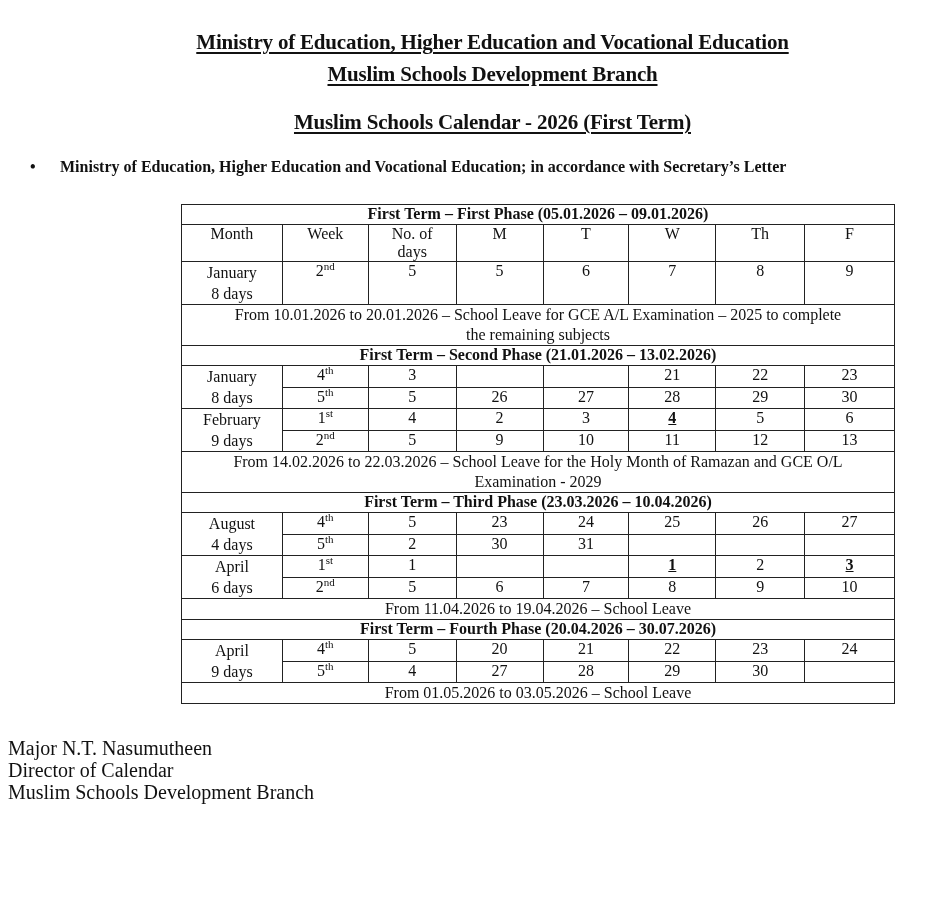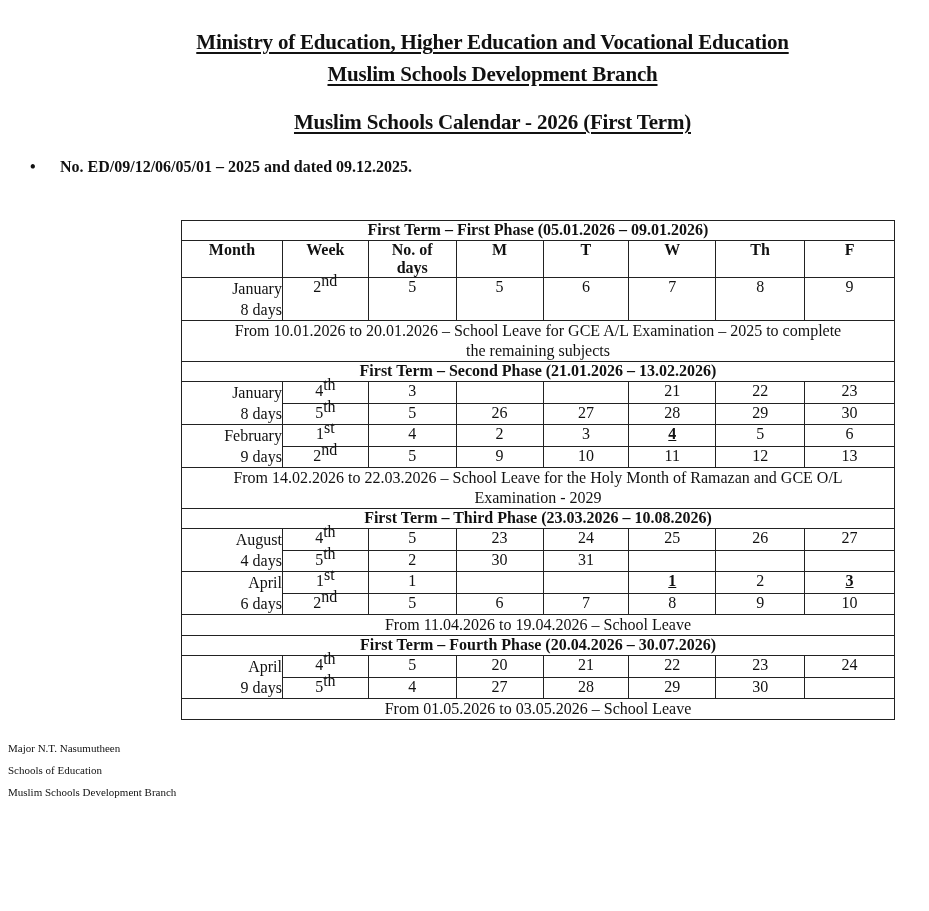--- a/index.html
+++ b/index.html
@@ -4,42 +4,42 @@
 <style>
   html, body { margin:0; padding:0; background:#ffffff; }
   body { width:929px; height:911px; position:relative; overflow:hidden; color:#111; font-family:"Liberation Serif", serif; }
   .title { position:absolute; left:0; width:985px; text-align:center; font-weight:bold; font-size:21px; text-decoration:underline; text-decoration-thickness:2px; text-underline-offset:3px; letter-spacing:-0.2px; }
   .t1 { top:30px; }
   .t2 { top:62px; }
   .t3 { top:110px; }
   .bullet-row { position:absolute; left:30px; top:156px; width:880px; font-weight:bold; font-size:16px; line-height:21px; }
   .bullet { position:absolute; left:0; top:0; font-size:16px; }
   .bullet-text { margin-left:30px; }
-  table.cal { position:absolute; left:181px; top:220px; width:714px; border-collapse:collapse; font-size:16px; line-height:18px; }
+  table.cal { position:absolute; left:181px; top:204px; width:714px; border-collapse:collapse; font-size:16px; line-height:18px; }
   table.cal td { border:1px solid #222; text-align:center; padding:0; vertical-align:top; }
-  table.cal td.hdr { font-weight:bold; }
+  table.cal td.hdr { font-weight:normal; }
   table.cal td.phase { font-weight:bold; height:19px; }
   table.cal td.note { line-height:20px; }
-  table.cal td.month { vertical-align:top; line-height:21px;text-align:right; }
+  table.cal td.month { vertical-align:top; line-height:21px; }
   table.cal tr.dr td { height:20px; }
-  sup { font-size:16px; line-height:0; vertical-align:super; }
+  sup { font-size:11px; line-height:0; vertical-align:super; }
   .ul { text-decoration:underline; font-weight:bold; }
-  .sig { position:absolute; left:8px; top:737px; font-size:11px; line-height:22px; }
+  .sig { position:absolute; left:8px; top:737px; font-size:20px; line-height:22px; }
 </style>
 </head>
 <body>
 
 <div class="title t1">Ministry of Education, Higher Education and Vocational Education</div>
 <div class="title t2">Muslim Schools Development Branch</div>
 <div class="title t3">Muslim Schools Calendar -  2026 (First Term)</div>
 
 <div class="bullet-row">
   <span class="bullet">•</span>
   <div class="bullet-text">
-    <div>No. ED/09/12/06/05/01 – 2025 and dated 09.12.2025.</div>
+    <div>Ministry of Education, Higher Education and Vocational Education; in accordance with Secretary’s Letter</div>
   </div>
 </div>
 
 <table class="cal">
   <colgroup>
     <col style="width:101px">
       <col style="width:86px">
       <col style="width:88px">
     <col style="width:87px">
       <col style="width:86px">
@@ -133,21 +133,21 @@
     <td>13</td>
   </tr>
   <tr>
         <td class="note" colspan="8">
           <div>From 14.02.2026 to 22.03.2026 – School Leave for the Holy Month of Ramazan and GCE O/L</div>
           <div>Examination - 2029</div>
         </td>
       </tr>
 
   <tr>
-        <td class="phase" colspan="8">First Term – Third Phase (23.03.2026 – 10.08.2026)</td>
+        <td class="phase" colspan="8">First Term – Third Phase (23.03.2026 – 10.04.2026)</td>
       </tr>
   <tr class="dr">
     <td class="month" rowspan="2">
           <div>August</div>
           <div>4 days</div>
         </td>
     <td><span>4</span><sup>th</sup></td>
     <td>5</td>
     <td>23</td>
     <td>24</td>
@@ -216,15 +216,15 @@
     <td></td>
   </tr>
   <tr>
         <td class="note" colspan="8">From 01.05.2026 to 03.05.2026 – School Leave</td>
       </tr>
 </tbody>
   </table>
 
 <div class="sig">
   <div>Major N.T. Nasumutheen</div>
-  <div>Schools of Education</div>
+  <div>Director of Calendar</div>
   <div>Muslim Schools Development Branch</div>
 </div>
 
 </body></html>

